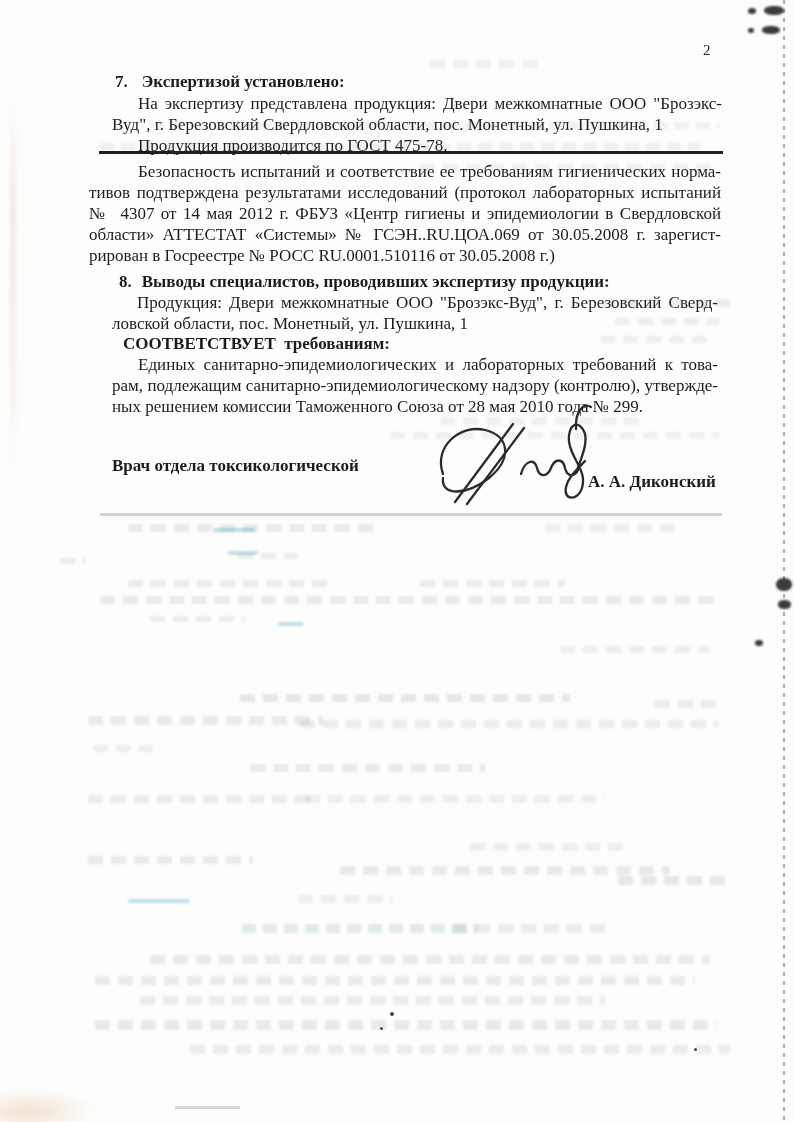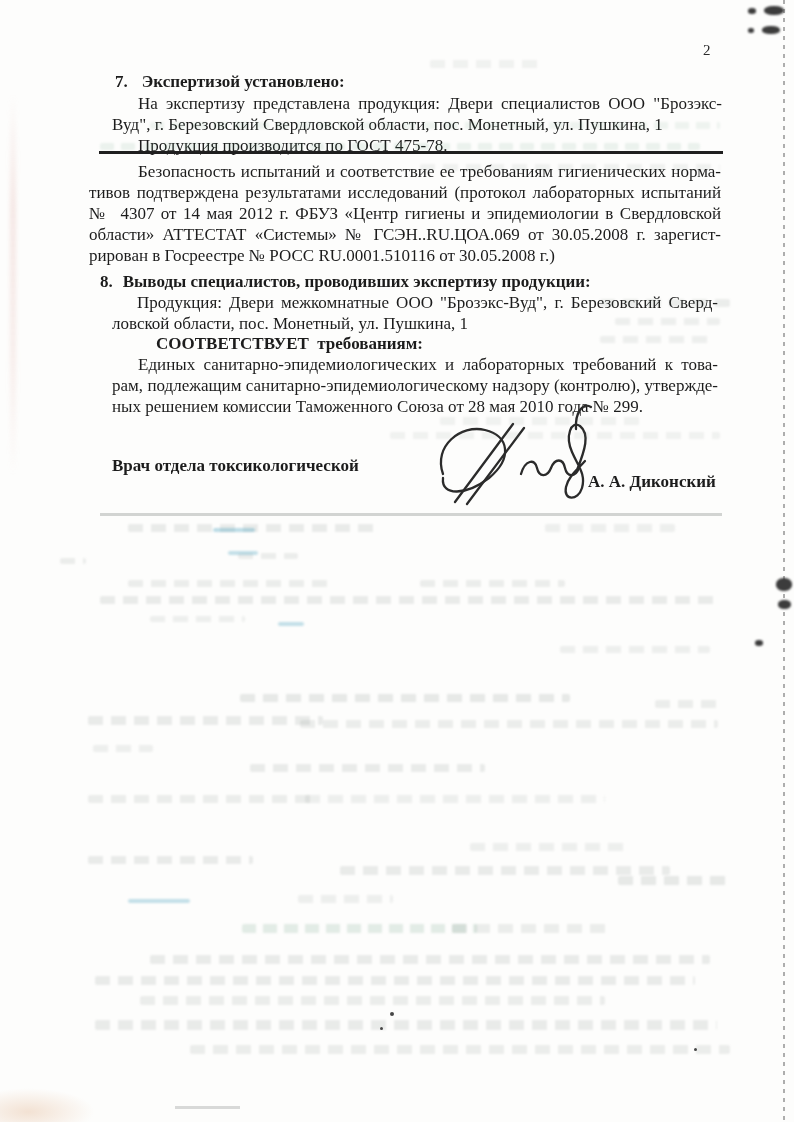--- a/index.html
+++ b/index.html
@@ -29,37 +29,37 @@
 </style>
 </head>
 <body>
 
 <div id="page">
 
   <div class="pageno" style="left:703px;top:42px;">2</div>
 
   <div class="ln b" style="left:104px;top:71px;margin-left:11px;"><span class="num" style="margin-right:14px;">7.</span><span>Экспертизой установлено:</span></div>
 
-  <div class="ln j" style="left:138px;top:93px;width:584px;">На экспертизу представлена продукция: Двери специалистов ООО "Брозэкс-</div>
+  <div class="ln j" style="left:138px;top:93px;width:584px;">На экспертизу представлена продукция: Двери межкомнатные ООО "Брозэкс-</div>
   <div class="ln" style="left:112px;top:114px;">Вуд", г. Березовский Свердловской области, пос. Монетный, ул. Пушкина, 1</div>
   <div class="ln" style="left:138px;top:135px;">Продукция производится по ГОСТ 475-78.</div>
 
   <div class="rule" style="left:99px;top:151px;width:624px;height:3px;"></div>
 
   <div class="ln j" style="left:89px;top:161px;width:632px;text-indent:49px;">Безопасность испытаний и соответствие ее требованиям гигиенических норма-</div>
   <div class="ln j" style="left:89px;top:182px;width:632px;">тивов подтверждена результатами исследований (протокол лабораторных испытаний</div>
   <div class="ln j" style="left:89px;top:203px;width:632px;">№&nbsp; 4307 от 14 мая 2012 г. ФБУЗ «Центр гигиены и эпидемиологии в Свердловской</div>
   <div class="ln j" style="left:89px;top:224px;width:632px;">области» АТТЕСТАТ «Системы» № ГСЭН..RU.ЦОА.069 от 30.05.2008 г. зарегист-</div>
   <div class="ln" style="left:89px;top:245px;">рирован в Госреестре № РОСС RU.0001.510116 от 30.05.2008 г.)</div>
 
-  <div class="ln b" style="left:100px;top:271px;"><span class="num" style="margin-right:10px;">8.</span><span>Выводы специалистов, проводивших экспертизу продукции:</span></div>
+  <div class="ln b" style="left:119px;top:271px;"><span class="num" style="margin-right:10px;">8.</span><span>Выводы специалистов, проводивших экспертизу продукции:</span></div>
 
   <div class="ln j" style="left:112px;top:292px;width:606px;text-indent:25px;">Продукция: Двери межкомнатные ООО "Брозэкс-Вуд", г. Березовский Сверд-</div>
   <div class="ln" style="left:112px;top:313px;">ловской области, пос. Монетный, ул. Пушкина, 1</div>
-  <div class="ln b" style="left:156px;top:333px;">СООТВЕТСТВУЕТ&nbsp; требованиям:</div>
+  <div class="ln b" style="left:123px;top:333px;">СООТВЕТСТВУЕТ&nbsp; требованиям:</div>
   <div class="ln j" style="left:112px;top:354px;width:606px;text-indent:26px;">Единых санитарно-эпидемиологических и лабораторных требований к това-</div>
   <div class="ln j" style="left:112px;top:375px;width:606px;">рам, подлежащим санитарно-эпидемиологическому надзору (контролю), утвержде-</div>
   <div class="ln" style="left:112px;top:396px;">ных решением комиссии Таможенного Союза от 28 мая 2010 года № 299.</div>
 
   <div class="ln b" style="left:112px;top:455px;">Врач отдела токсикологической</div>
   <div class="ln b" style="left:588px;top:471px;">А. А. Диконский</div>
 
   <svg class="sig" style="left:425px;top:398px;" width="168" height="114" viewBox="0 0 168 114" fill="none" stroke="#2b2b2b" stroke-width="2.3" stroke-linecap="round">
     <path d="M 18,76 C 8,48 36,26 60,32 C 84,38 88,60 64,80 C 42,97 16,99 18,80"></path>
     <path d="M 30,104 L 88,26"></path>

